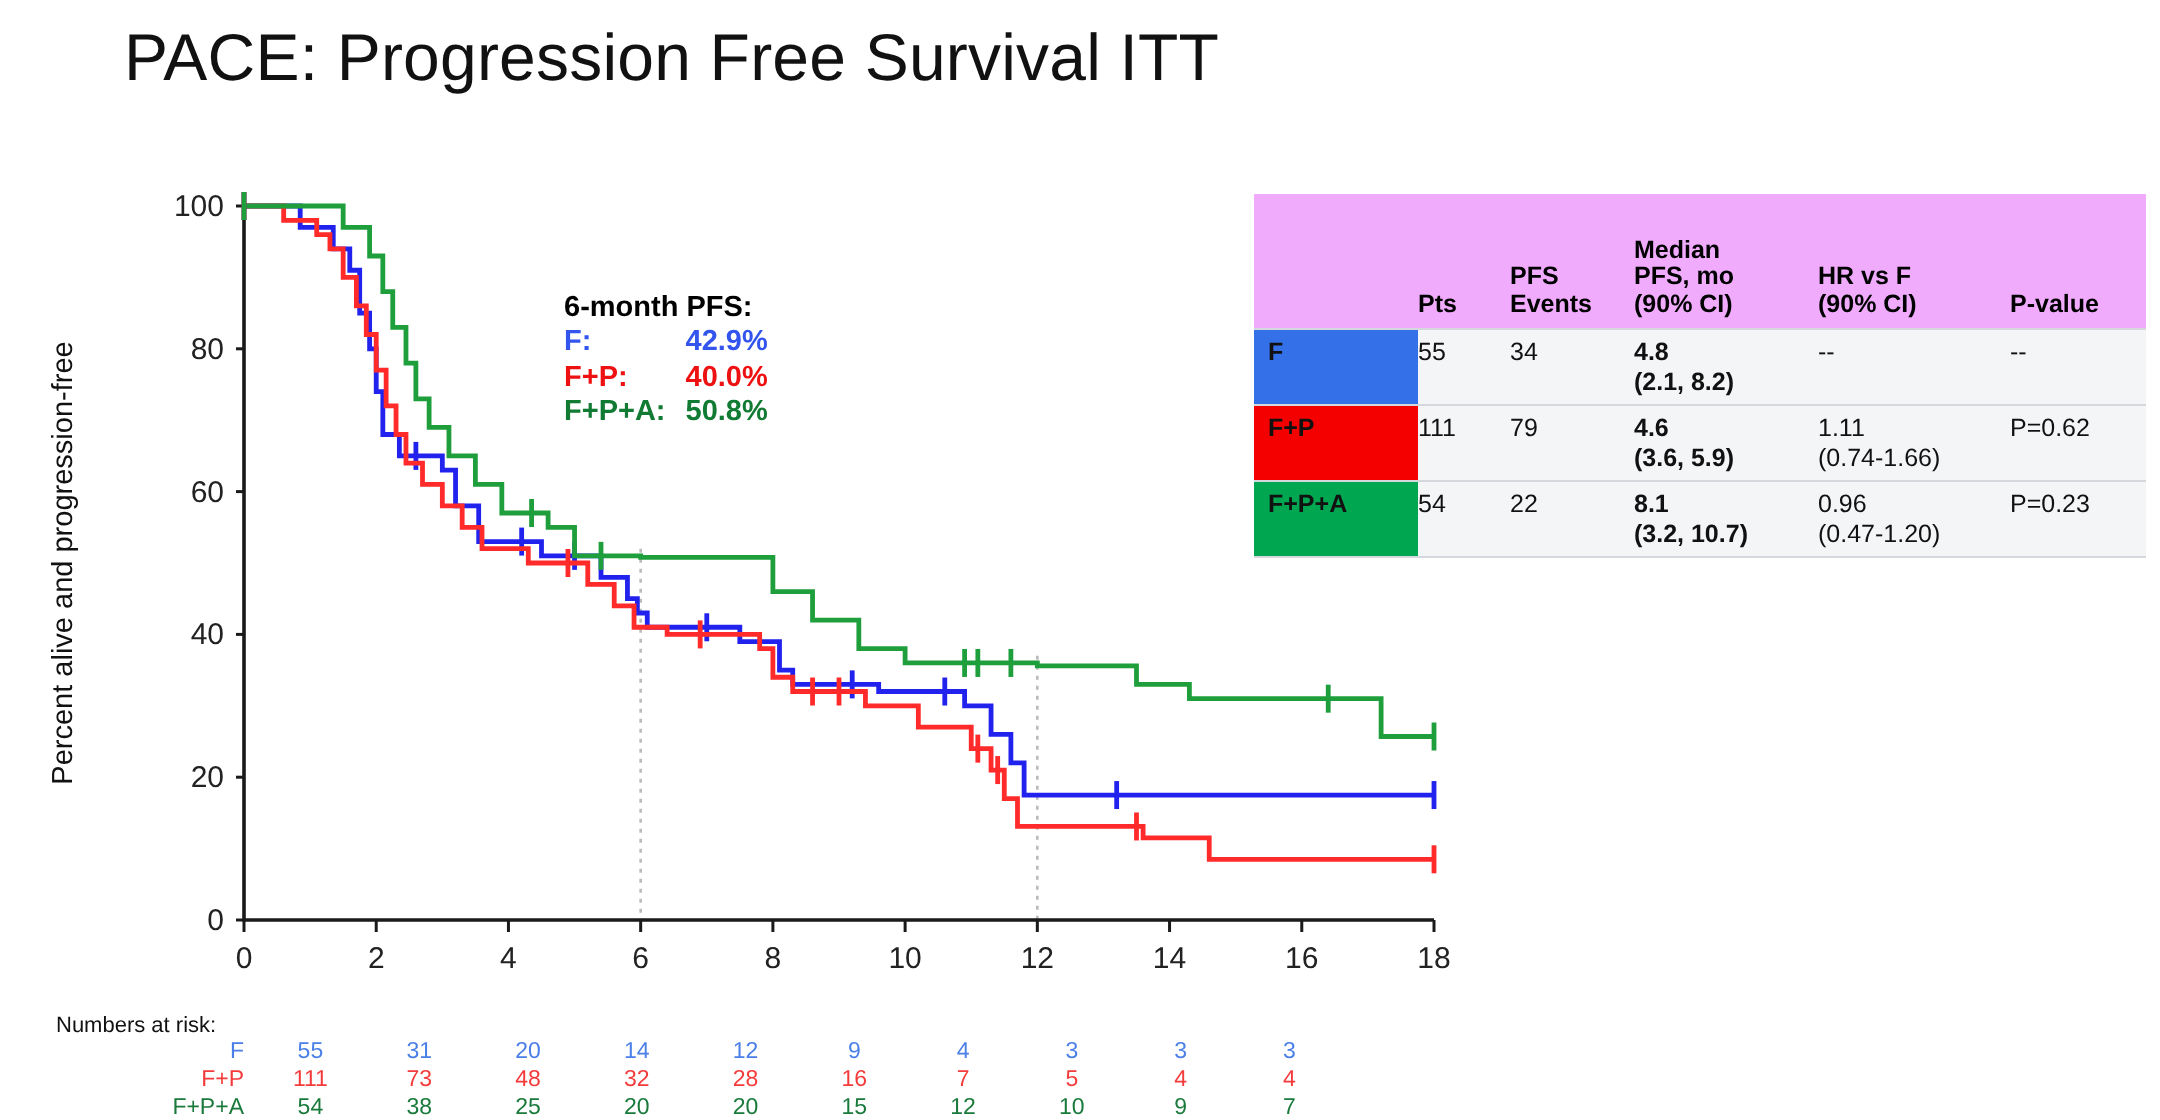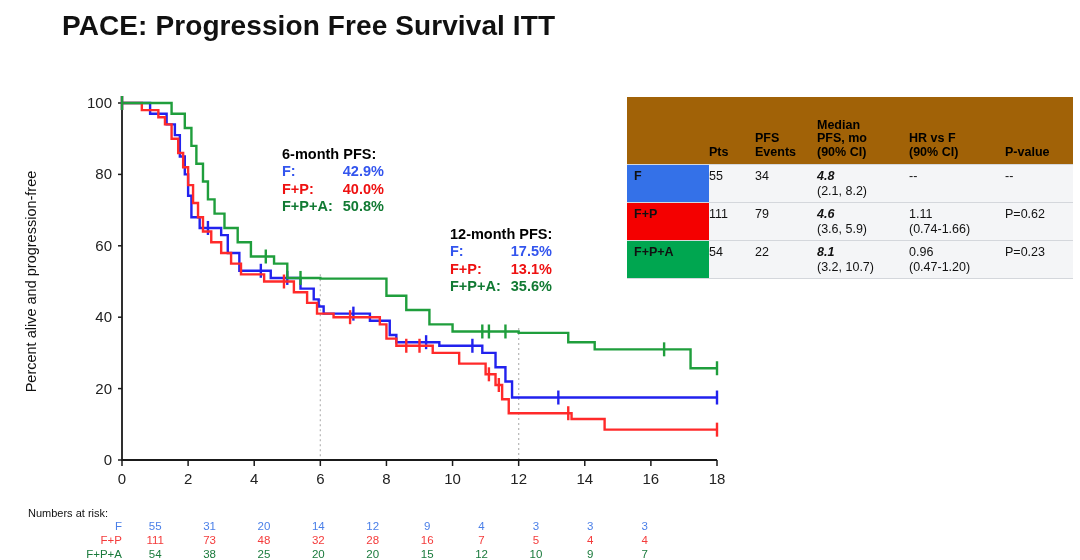--- a/index.html
+++ b/index.html
@@ -4,21 +4,21 @@
 <style>
   html,body{margin:0;padding:0;}
   body{
     width:1080px;height:560px;background:#ffffff;overflow:hidden;
     font-family:"Liberation Sans",sans-serif;color:#000;position:relative;
   }
   #slide{position:absolute;inset:0;}
 
   .title{
     position:absolute;left:62px;top:10px;
-    font-size:28px;font-weight:700;letter-spacing:.1px;color:#111;
+    font-size:33px;font-weight:400;letter-spacing:.1px;color:#111;
     white-space:nowrap;
   }
 
   
   #chart-area{position:absolute;left:0;top:78px;width:740px;height:430px;}
   #plot-svg{display:block;}
 
   .axis-title-x{
     position:absolute;left:325px;top:497px;font-size:14px;color:#222;white-space:nowrap;
   }
@@ -36,42 +36,42 @@
   #ann6{left:282px;top:146px;}
   #ann12{left:450px;top:226px;}
 
   
   #res-table{
     position:absolute;left:627px;top:97px;width:446px;
     border-collapse:collapse;font-size:12.5px;
   }
   #res-table th,#res-table td{padding:0;vertical-align:top;}
   #res-table thead th{
-    background:#a16207;color:#000;font-weight:bold;text-align:left;
+    background:#f0abfc;color:#000;font-weight:bold;text-align:left;
     height:62px;vertical-align:bottom;padding:0 0 5px 0;line-height:13.5px;
   }
   #res-table thead th.lbl{width:82px;}
   #res-table thead th.pts{width:46px;margin-top:10px;}
   #res-table thead th.ev{width:62px;}
   #res-table thead th.med{width:92px;}
   #res-table thead th.hr{width:96px;}
   #res-table thead th.pv{width:68px;}
   #res-table tbody td{
     background:#f4f5f7;border-bottom:1px solid #d4d7dc;
     padding:4px 0 4px 0;line-height:14.5px;color:#111;
   }
   #res-table tbody tr:first-child td{border-top:1px solid #d4d7dc;}
   td.grp{
     color:#fff;font-weight:bold;padding-left:7px !important;
   }
   .g-F{background:#3471e8 !important;}
   .g-FP{background:#f40000 !important;}
   .g-FPA{background:#00a650 !important;}
-  .m1{font-weight:bold;font-style:italic;}
-  .m2{font-weight:normal;}
+  .m1{font-weight:bold;}
+  .m2{font-weight:bold;}
 
   
   #risk{position:absolute;left:0;top:505px;width:740px;height:58px;}
   #risk .cap{position:absolute;left:28px;top:2px;font-size:11px;color:#111;}
   #risk table{position:absolute;left:60px;top:14px;border-collapse:collapse;}
   #risk td{font-size:11.5px;text-align:center;width:54.4px;padding:1px 0;}
   #risk td.name{text-align:right;width:62px;padding-right:6px;}
 </style>
 </head>
 <body>
@@ -164,39 +164,20 @@
         <td class="c-red val">40.0%</td>
       </tr>
       <tr>
         <td class="c-green">F+P+A:</td>
         <td class="c-green val">50.8%</td>
       </tr>
     </tbody>
       </table>
   </div>
 
-  <div class="ann" id="ann12">
-    <div class="hdr">12-month PFS:</div>
-    <table>
-        <tbody>
-      <tr>
-        <td class="c-blue">F:</td>
-        <td class="c-blue val">17.5%</td>
-      </tr>
-      <tr>
-        <td class="c-red">F+P:</td>
-        <td class="c-red val">13.1%</td>
-      </tr>
-      <tr>
-        <td class="c-green">F+P+A:</td>
-        <td class="c-green val">35.6%</td>
-      </tr>
-    </tbody>
-      </table>
-  </div>
 
   <table id="res-table">
     <thead>
       <tr>
         <th class="lbl"></th>
         <th class="pts">Pts</th>
         <th class="ev">
           <span>PFS</span><br>
           <span>Events</span>
         </th>

